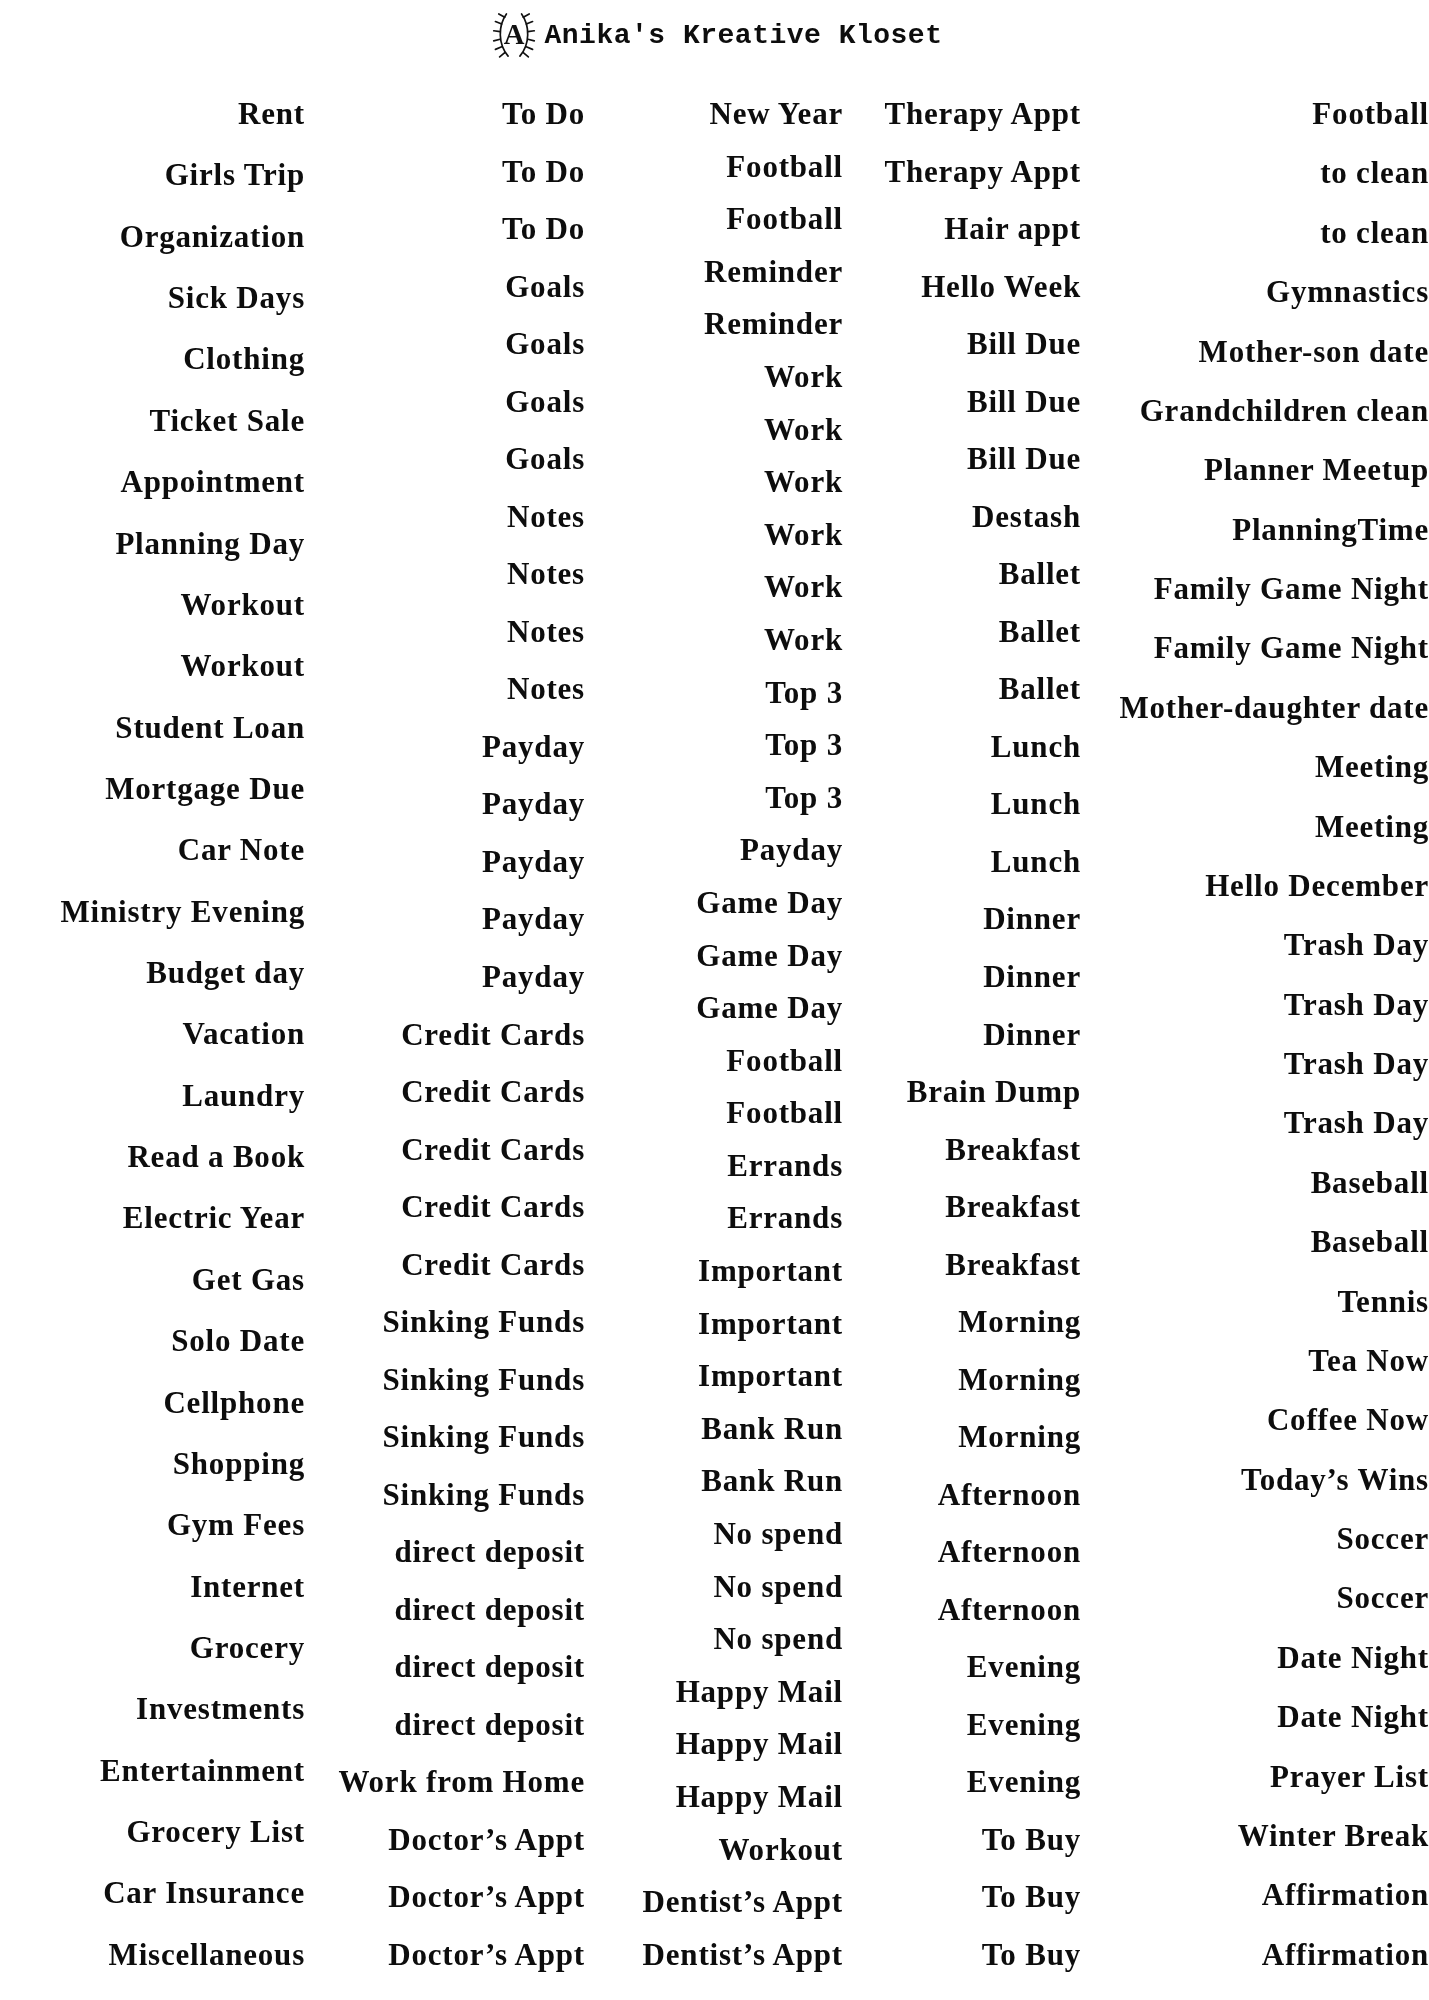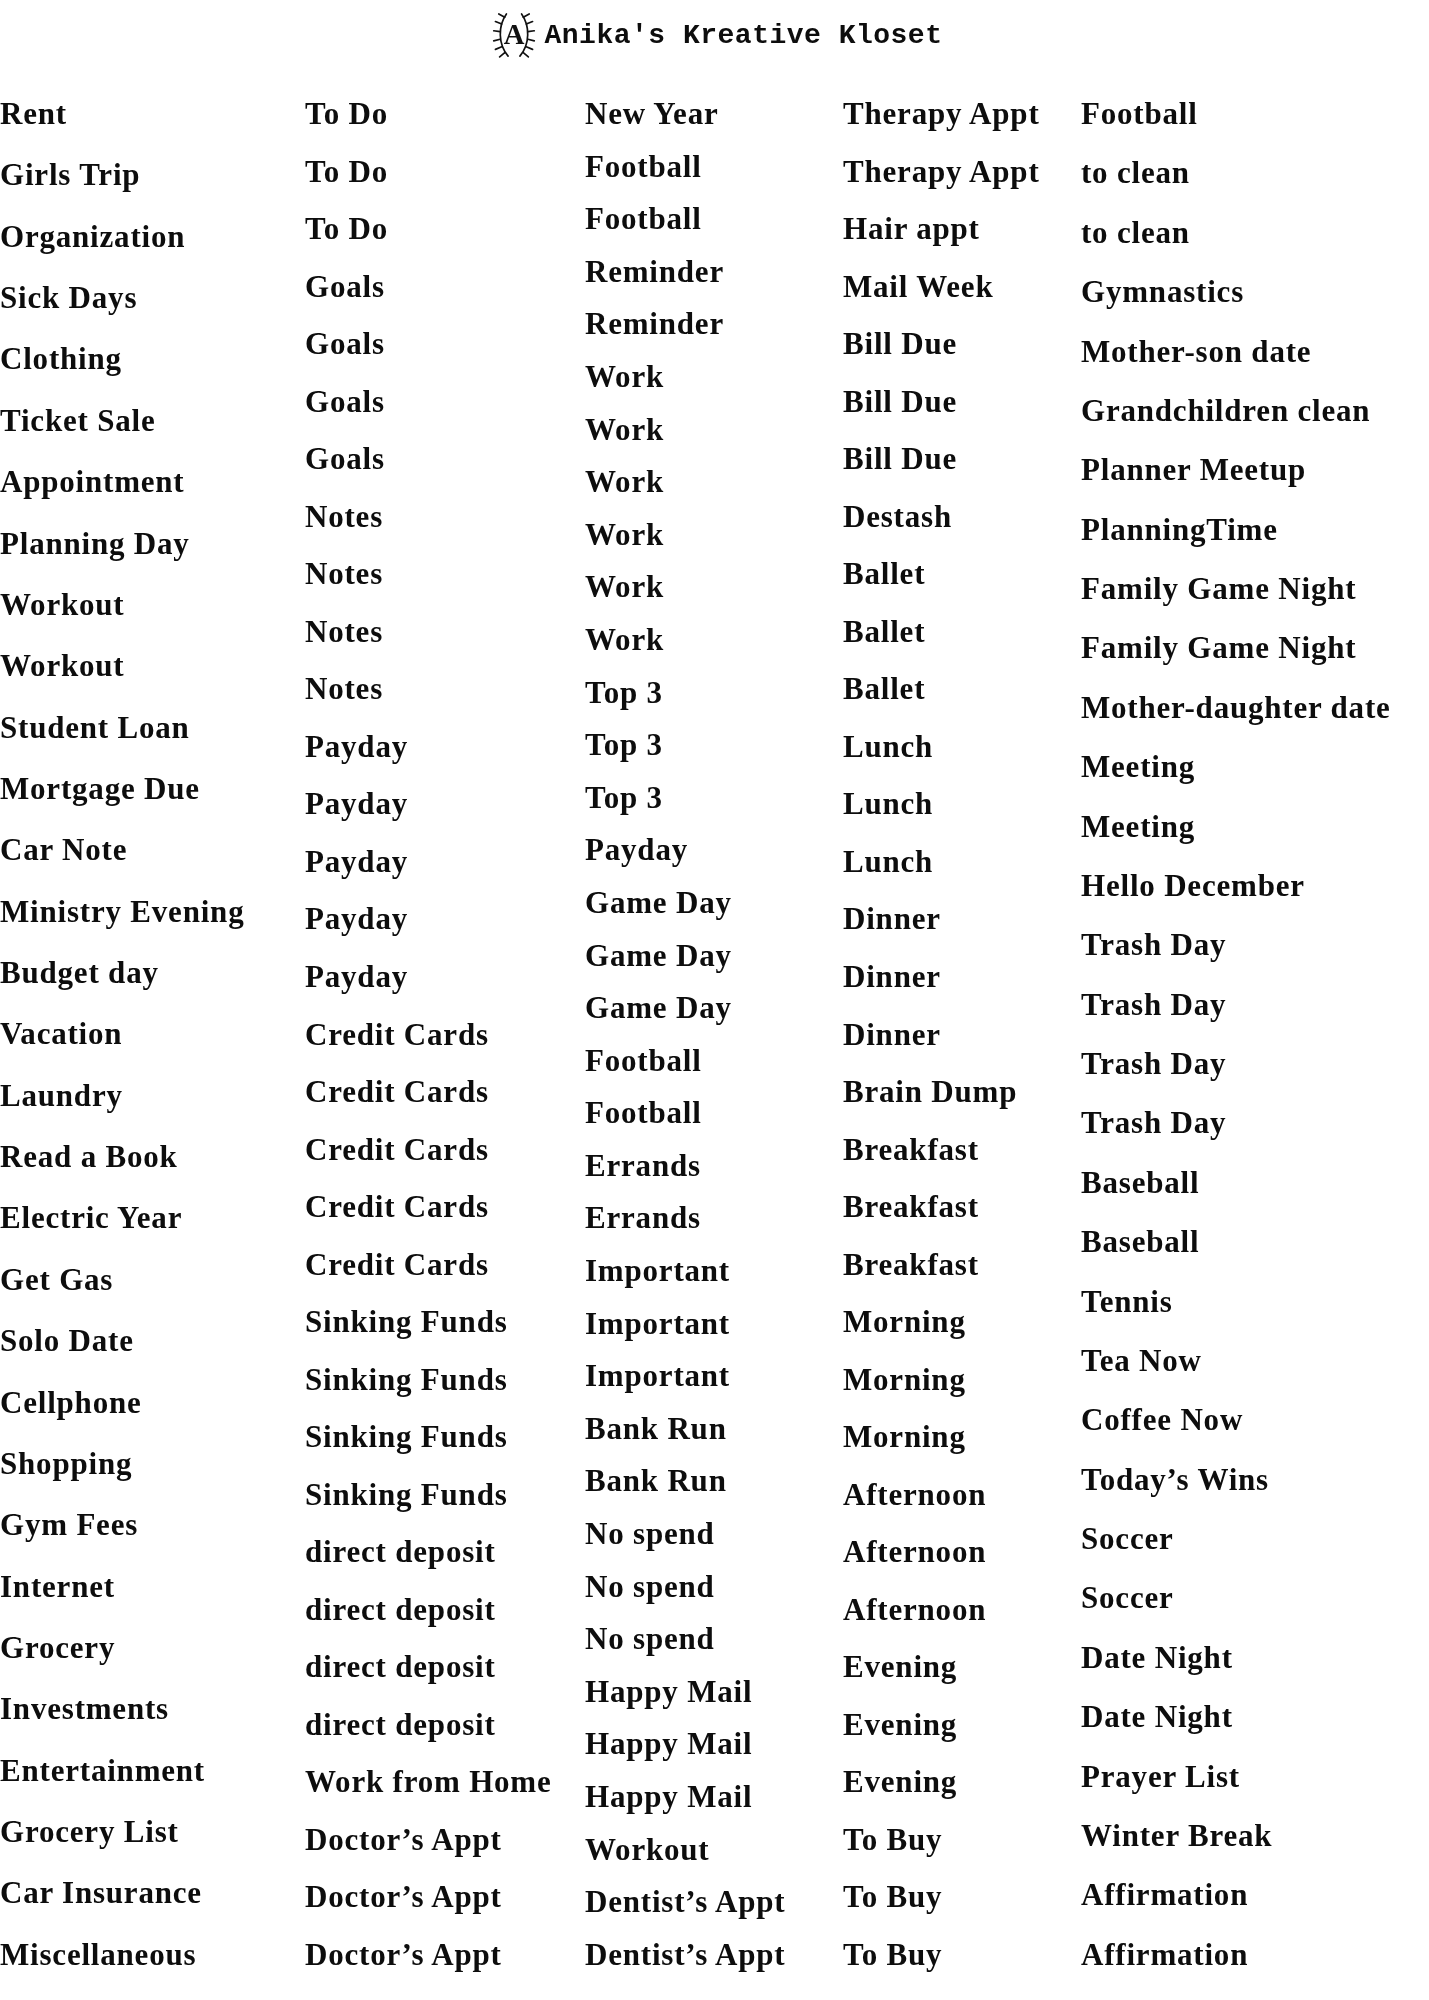--- a/index.html
+++ b/index.html
@@ -31,21 +31,21 @@
   .cols{
     display:grid;
     grid-template-columns:305px 280px 258px 238px 348px;
     padding-top:36px;
     box-sizing:border-box;
   }
   .col{
     display:flex;
     flex-direction:column;
     justify-content:space-between;
-    align-items:flex-start;
+    align-items:flex-end;
     text-align:center;
     height:1872px;
   }
   .word{
     font-size:31px;
     font-weight:700;
     letter-spacing:0.8px;
     white-space:nowrap;
     line-height:1;
   }
@@ -184,21 +184,21 @@
         <div class="word">Happy Mail</div>
         <div class="word">Happy Mail</div>
         <div class="word">Workout</div>
         <div class="word">Dentist’s Appt</div>
         <div class="word">Dentist’s Appt</div>
       </div>
     <div class="col">
         <div class="word">Therapy Appt</div>
         <div class="word">Therapy Appt</div>
         <div class="word">Hair appt</div>
-        <div class="word">Mail Week</div>
+        <div class="word">Hello Week</div>
         <div class="word">Bill Due</div>
         <div class="word">Bill Due</div>
         <div class="word">Bill Due</div>
         <div class="word">Destash</div>
         <div class="word">Ballet</div>
         <div class="word">Ballet</div>
         <div class="word">Ballet</div>
         <div class="word">Lunch</div>
         <div class="word">Lunch</div>
         <div class="word">Lunch</div>

